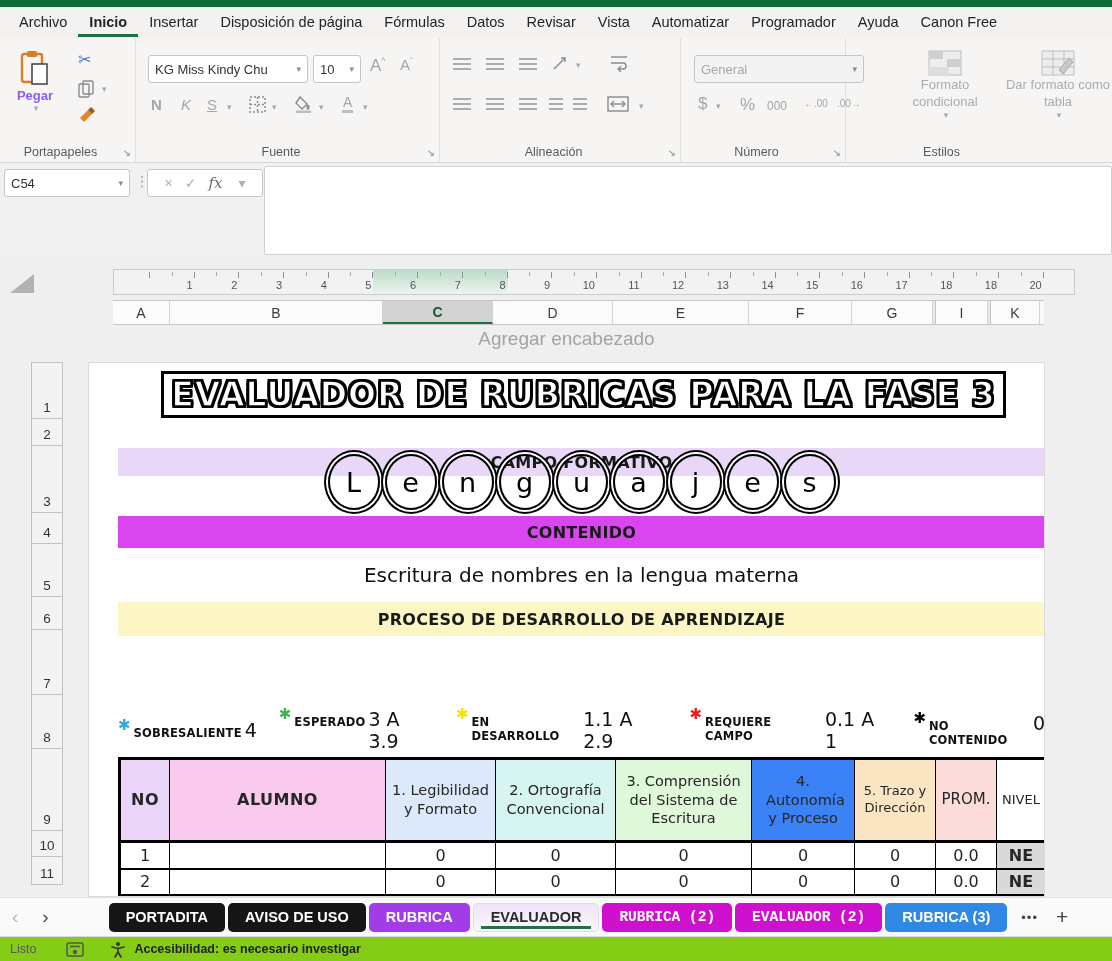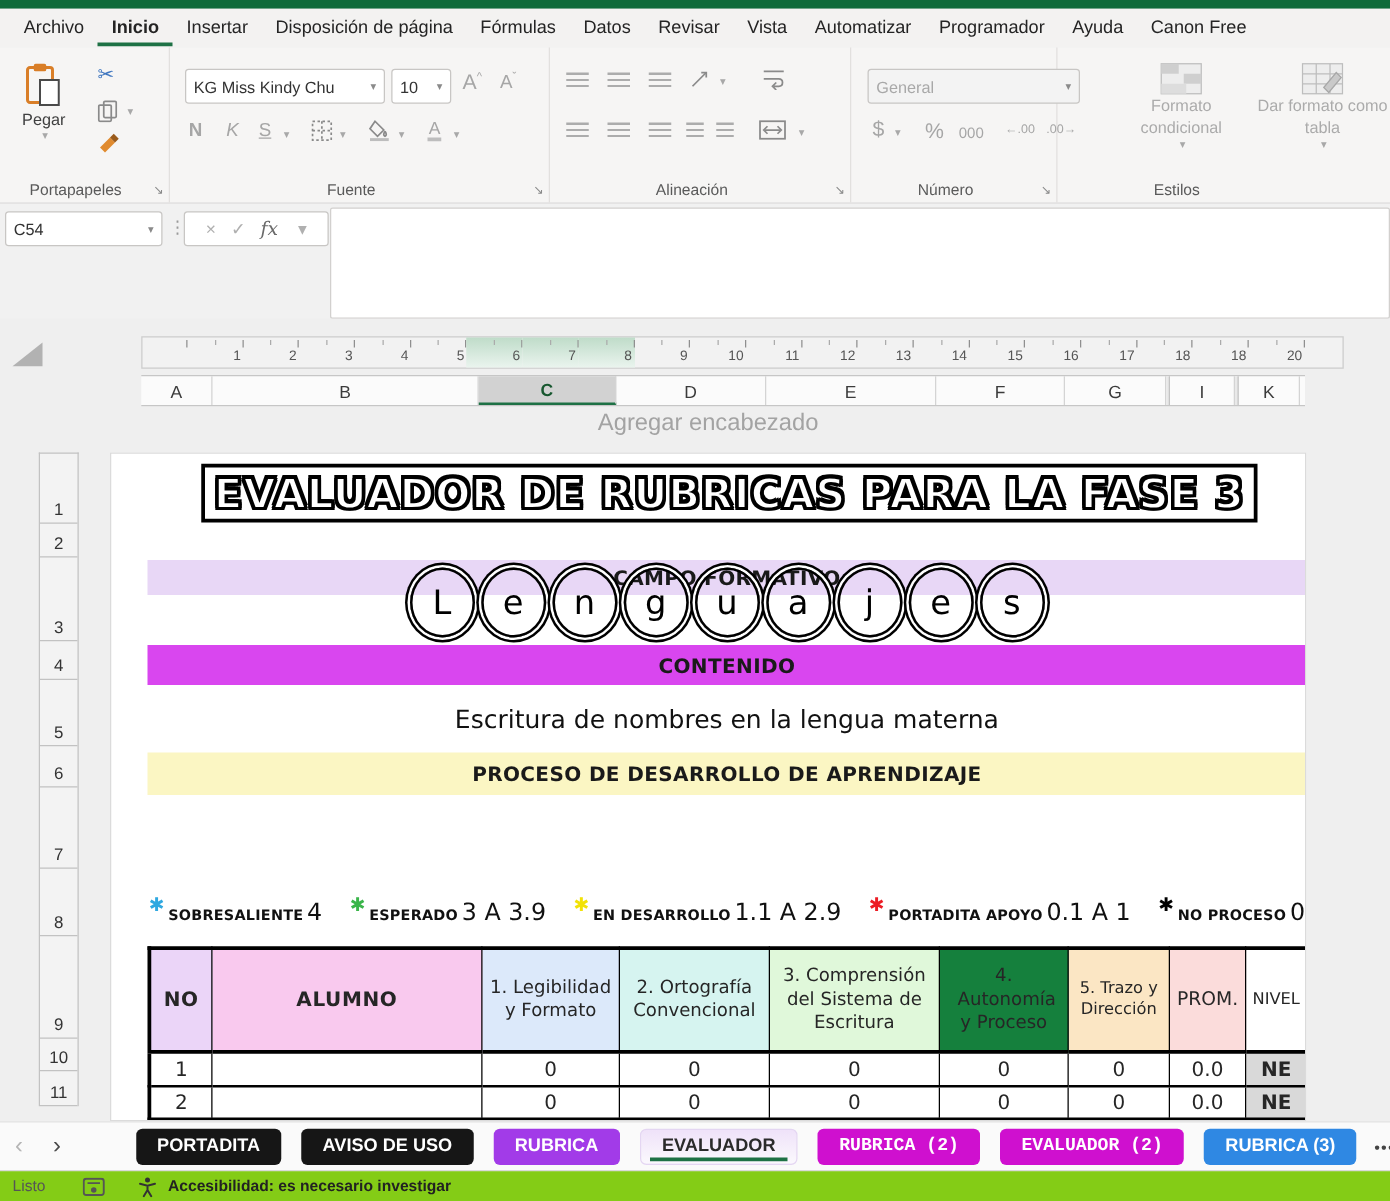--- a/index.html
+++ b/index.html
@@ -103,30 +103,30 @@
   .grid th, .grid td { border:1.5px solid #000; text-align:center; vertical-align:middle; }
   .grid thead tr { height:83px; }
   .grid thead th { font-size:14.5px; font-weight:400; line-height:1.3; padding:0 4px; }
   .grid thead th.big { font-size:16px; font-weight:700; letter-spacing:.5px; }
   .grid thead th.small { font-size:13px; }
   .grid thead tr th { border-bottom:3px solid #000; }
   .grid tbody tr { height:27px; }
   .grid tbody td { font-size:16px; border-width:2px 1.5px; }
   .grid { border:3px solid #000; }
   .c-no{background:#EBD5F8} .c-alumno{background:#F9C9EE} .c-1{background:#DCE9FA}
-  .c-2{background:#D6F4F0} .c-3{background:#E0F8DA} .c-4{background:#15803d}
+  .c-2{background:#D6F4F0} .c-3{background:#E0F8DA} .c-4{background:#3b82f6}
   .c-5{background:#FBE6C4} .c-prom{background:#FBDCDB} .c-nivel{background:#FFFFFF}
   td.ne { background:#D9D9D9; font-weight:700; font-size:15px; }
 
   
   .tabbar { position:absolute; left:0; top:897px; width:1112px; height:39px; background:#FAFAFA;
             border-top:1px solid #E1E1E1; display:flex; align-items:center; }
   .tnav { font-size:19px; color:#4A4A4A; padding:0 12px; }
   .tnav.dis { color:#B5B5B5; }
-  .tabs { display:flex; gap:16px; margin-left:48px; align-items:center; }
+  .tabs { display:flex; gap:3px; margin-left:48px; align-items:center; }
   .stab { height:29px; border-radius:5px; display:flex; align-items:center; padding:0 17px;
           font-size:14.5px; font-weight:700; color:#fff; white-space:nowrap; }
   .tab-black { background:#161616; }
   .tab-purple { background:#A23BE8; }
   .tab-magenta { background:#CF10CF;font-family:Liberation Mono, monospace; }
   .tab-blue { background:#2F88E3; }
   .tab-active { background:linear-gradient(180deg,#EFE2F9,#FBF9FD); color:#2B2B2B; position:relative;
                 border:1px solid #E4D6F2; }
   .tab-active::after { content:""; position:absolute; left:7px; right:7px; bottom:2px; height:3px; background:#1E7145; }
   .tab-more { margin-left:14px; color:#444; font-size:13px; letter-spacing:1px; }
@@ -165,21 +165,21 @@
 
   <div class="ribbon">
 
     <div class="rgroup" style="left:0;width:136px;">
       <div class="bigbtn" style="left:8px;top:12px;width:54px;">
         <svg width="30" height="36" viewBox="0 0 30 36">
           <rect x="2" y="4" width="20" height="28" rx="2" fill="none" stroke="#D97E27" stroke-width="2.4"></rect>
           <rect x="7" y="1" width="10" height="6" rx="1.5" fill="#D97E27"></rect>
           <rect x="12" y="14" width="15" height="20" fill="#fff" stroke="#4A4A4A" stroke-width="1.6"></rect>
         </svg>
-        <span style="font-size:13px;color:#404040;margin-top:2px;">Pegar</span>
+        <span style="font-size:13px;color:#8b5cf6;margin-top:2px;font-weight:bold;">Pegar</span>
         <span class="chev2">▾</span>
       </div>
       <span style="position:absolute;left:78px;top:12px;color:#3F76BF;font-size:16px;">✂</span>
       <span style="position:absolute;left:78px;top:42px;">
         <svg width="16" height="18" viewBox="0 0 16 18">
             <rect class="s" x="1" y="4" width="10" height="13" rx="1"></rect>
             <rect class="s" x="5" y="1" width="10" height="13" rx="1"></rect>
           </svg>
       </span>
       <span style="position:absolute;left:100px;top:46px;" class="chev2">▾</span>
@@ -414,26 +414,26 @@
           <span class="llabel">ESPERADO</span>
           <span class="lvalue">3 A 3.9</span>
         </span>
         <span class="litem">
           <span class="lflower" style="color:#F2E206">✱</span>
           <span class="llabel">EN DESARROLLO</span>
           <span class="lvalue">1.1 A 2.9</span>
         </span>
         <span class="litem">
           <span class="lflower" style="color:#EC1C24">✱</span>
-          <span class="llabel">PORTADITA APOYO</span>
+          <span class="llabel">REQUIERE CAMPO</span>
           <span class="lvalue">0.1 A 1</span>
         </span>
         <span class="litem">
           <span class="lflower" style="color:#000">✱</span>
-          <span class="llabel">NO PROCESO</span>
+          <span class="llabel">NO CONTENIDO</span>
           <span class="lvalue">0</span>
         </span>
       </div>
 
       <table class="grid">
         <colgroup>
           <col style="width:50px">
             <col style="width:216px">
             <col style="width:110px">
             <col style="width:120px">

